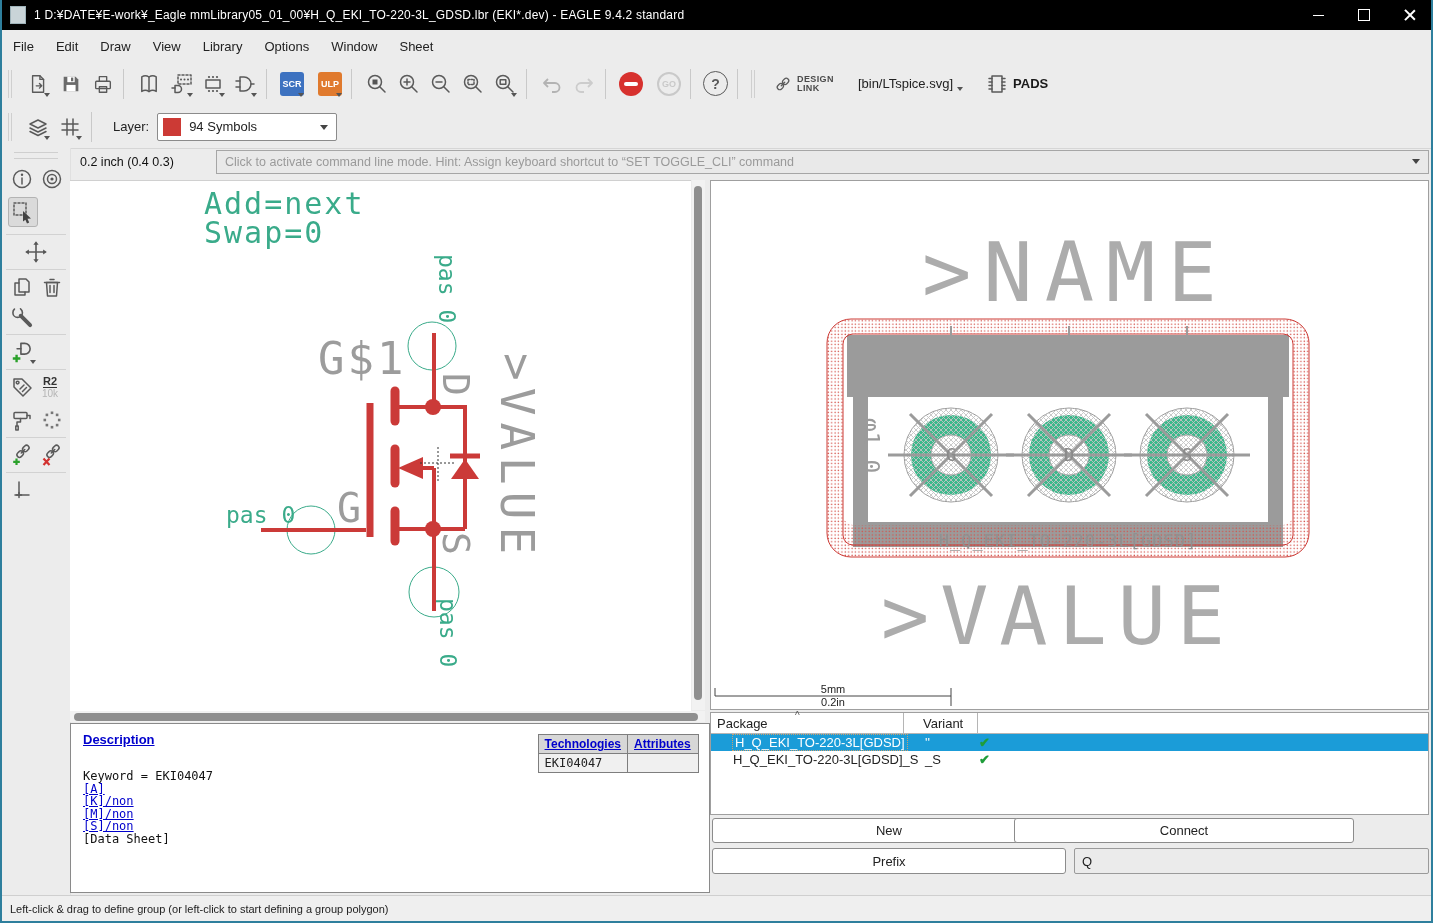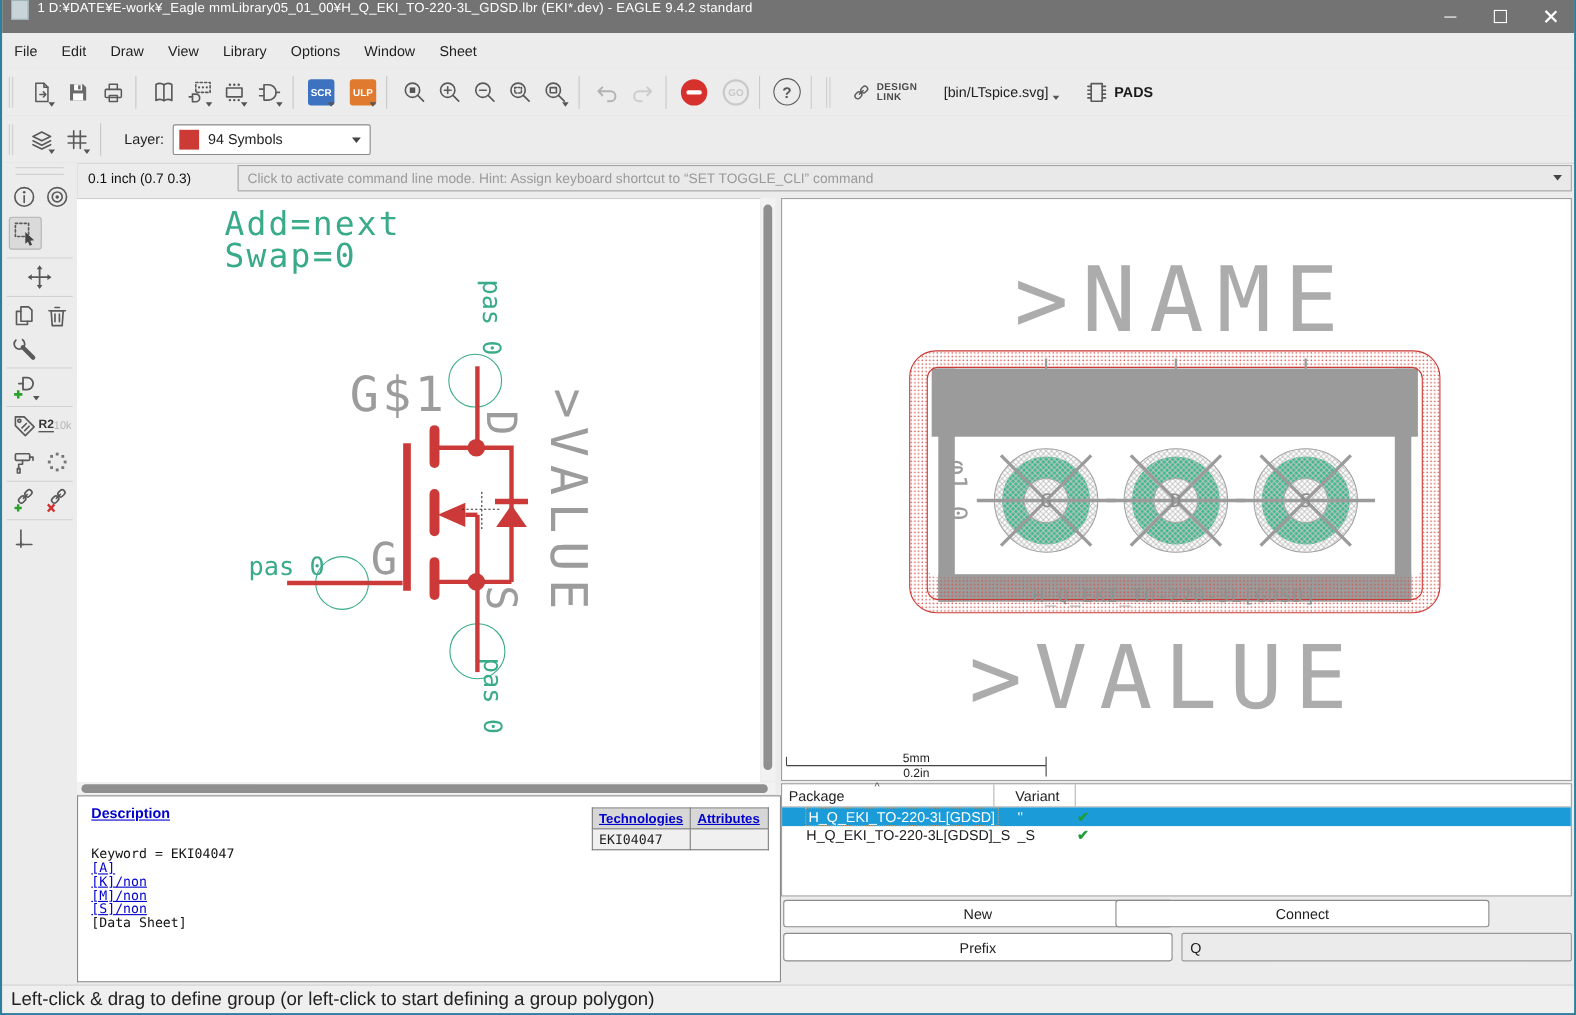--- a/index.html
+++ b/index.html
@@ -1,20 +1,20 @@
 <!DOCTYPE html>
 <html><head>
 <meta charset="utf-8">
 <style>
   html,body{margin:0;padding:0;background:#d8d8d8;}
   #win{position:relative;width:1433px;height:923px;background:#ececec;overflow:hidden;
        border-left:2px solid #2e7f9d;border-right:2px solid #2e7f9d;border-bottom:2px solid #2e7f9d;
        box-sizing:border-box;font-family:"Liberation Sans",sans-serif;}
   
-  .titlebar{position:absolute;left:-2px;top:0;width:1433px;height:30px;background:#737373;display:flex;align-items:flex-start;}
+  .titlebar{position:absolute;left:-2px;top:0;width:1433px;height:30px;background:#000000;display:flex;align-items:center;}
   .appicon{width:14px;height:16px;margin:0 8px 0 10px;background:#c9d4d8;border:1px solid #9fb3ba;}
   .title-text{color:#fff;font-size:12px;letter-spacing:.2px;}
   .wctrls{margin-left:auto;display:flex;height:30px;}
   .wbtn{width:46px;height:30px;display:flex;align-items:center;justify-content:center;color:#fff;}
   .min-g{width:11px;height:1px;background:#fff;}
   .max-g{width:10px;height:10px;border:1px solid #fff;}
   .cls-g{position:relative;width:12px;height:12px;}
   .cls-g:before,.cls-g:after{content:"";position:absolute;left:5px;top:-1px;width:1.5px;height:14px;background:#fff;}
   .cls-g:before{transform:rotate(45deg);} .cls-g:after{transform:rotate(-45deg);}
   
@@ -50,21 +50,21 @@
   .coords{font-size:12.5px;color:#111;width:112px;padding-left:10px;}
   .cmdline{flex:1;height:22px;margin-right:6px;background:#e9e9e9;border:1px solid #a6a6a6;position:relative;margin-left:24px;}
   .cmdline input{width:100%;height:100%;border:none;background:transparent;font:12.5px "Liberation Sans",sans-serif;padding:0 22px 0 8px;box-sizing:border-box;color:#333;outline:none;}
   .cmdline input::placeholder{color:#9a9a9a;opacity:1;}
   
   .palette{position:absolute;left:0;top:148px;width:68px;height:747px;background:#ececec;border-right:1px solid #e0e0e0;}
   .pal-handle{margin:4px 12px 6px 12px;height:5px;border-top:1px solid #cfcfcf;border-bottom:1px solid #cfcfcf;}
   .pbtn{position:absolute;width:28px;height:28px;display:flex;align-items:center;justify-content:center;border-radius:3px;}
   .pbtn.selected{background:#dadada;border:1px solid #b3b3b3;}
   .psep{position:absolute;left:4px;width:60px;height:1px;background:#d2d2d2;}
-  .valico{display:flex;flex-direction:row;align-items:center;line-height:11px;}
+  .valico{display:flex;flex-direction:column;align-items:center;line-height:11px;}
   .valico .r2{font-size:11px;font-weight:bold;color:#333;border-bottom:1px solid #333;}
   .valico .tenk{font-size:10px;color:#b5b5b5;}
   
   .canvasL{position:absolute;left:68px;top:180px;width:621px;height:530px;background:#fff;border-top:1px solid #d0d0d0;}
   .vscroll{position:absolute;left:690px;top:180px;width:13px;height:530px;background:#f2f2f2;}
   .vscroll .thumb{position:absolute;left:2px;top:6px;width:8px;height:514px;background:#8f8f8f;border-radius:4px;}
   .hscroll{position:absolute;left:68px;top:711px;width:635px;height:11px;background:#f2f2f2;}
   .hscroll .thumb{position:absolute;left:4px;top:1.5px;width:624px;height:8px;background:#8f8f8f;border-radius:4px;}
   .canvasR{position:absolute;left:708px;top:180px;width:719px;height:530px;background:#fff;border:1px solid #9f9f9f;box-sizing:border-box;}
   
@@ -93,21 +93,21 @@
   .descpanel{position:absolute;left:68px;top:723px;width:640px;height:170px;background:#fff;border:1px solid #8a8a8a;box-sizing:border-box;font-family:"DejaVu Sans Mono",monospace;}
   .desc-title{position:absolute;left:12px;top:8px;font-size:13px;font-weight:bold;color:#0000cc;text-decoration:underline;font-family:"Liberation Sans",sans-serif;}
   .techtbl{position:absolute;right:10px;top:10px;border-collapse:collapse;}
   .techtbl td{border:1px solid #7e7e7e;font-size:12px;padding:1px 6px;height:16px;}
   .techtbl .th{background:#d7d7d7;color:#0000cc;font-weight:bold;text-decoration:underline;font-family:"Liberation Sans",sans-serif;}
   .techtbl .tv{background:#f0f0f0;color:#222;min-width:58px;}
   .desc-body{position:absolute;left:12px;top:46px;font-size:12px;line-height:12.5px;color:#111;}
   .desc-body a{color:#0000cc;text-decoration:underline;display:block;}
   .desc-body .plain{display:block;color:#111;}
   
-  .statusbar{position:absolute;left:0;top:895px;width:100%;height:26px;background:#efefef;border-top:1px solid #cfcfcf;display:flex;align-items:center;font-size:17px;color:#222;padding-left:8px;box-sizing:border-box;}
+  .statusbar{position:absolute;left:0;top:895px;width:100%;height:26px;background:#efefef;border-top:1px solid #cfcfcf;display:flex;align-items:center;font-size:11px;color:#222;padding-left:8px;box-sizing:border-box;}
 </style>
 </head>
 <body>
 
 <div id="win">
 
   <div class="titlebar">
     <div class="appicon"></div>
     <div class="title-text">1 D:¥DATE¥E-work¥_Eagle mmLibrary05_01_00¥H_Q_EKI_TO-220-3L_GDSD.lbr (EKI*.dev) - EAGLE 9.4.2 standard</div>
     <div class="wctrls">
@@ -308,21 +308,21 @@
     <div class="sep"></div>
     <span class="layer-label">Layer:</span>
     <div class="layer-combo">
       <div class="layer-swatch"></div>
       <span class="layer-name">94 Symbols</span>
       <div class="combo-caret"></div>
     </div>
   </div>
 
   <div class="coordrow">
-    <div class="coords">0.1 inch (0.7 0.3)</div>
+    <div class="coords">0.2 inch (0.4 0.3)</div>
     <div class="cmdline">
       <input placeholder="Click to activate command line mode. Hint: Assign keyboard shortcut to “SET TOGGLE_CLI” command" style="">
       <div class="combo-caret" style="top:8px"></div>
     </div>
   </div>
 
   <div class="palette">
     <div class="pal-handle"></div>
     <div class="pbtn" style="left:6px;top:17px">
       <svg width="24" height="24" viewBox="0 0 24 24">

